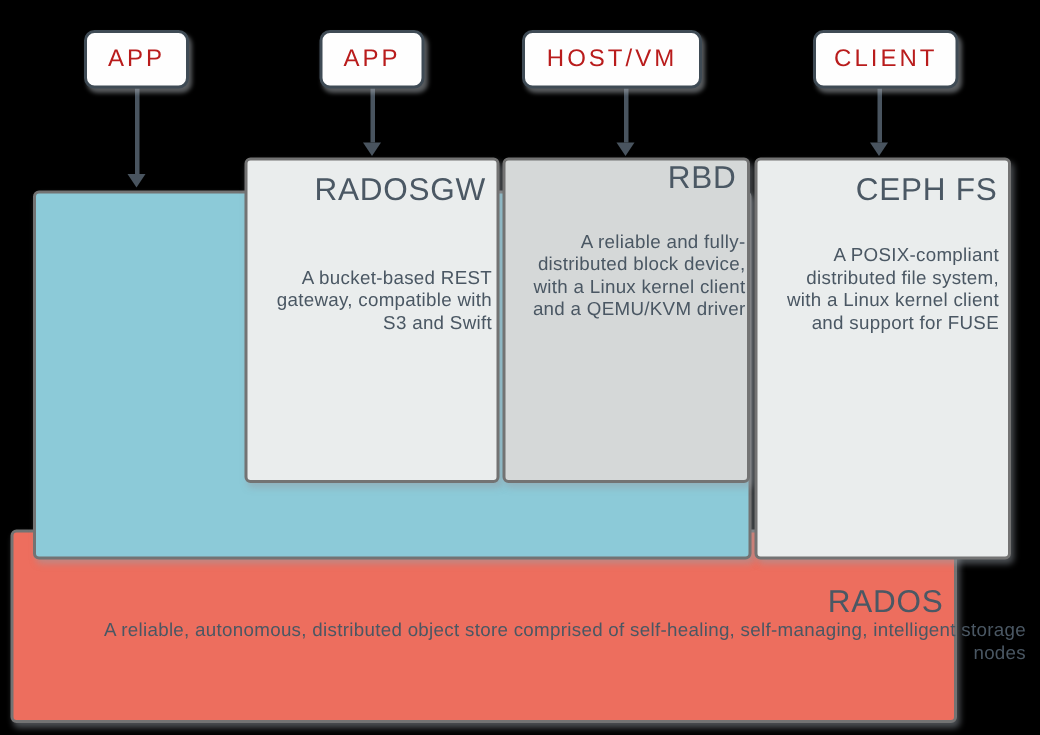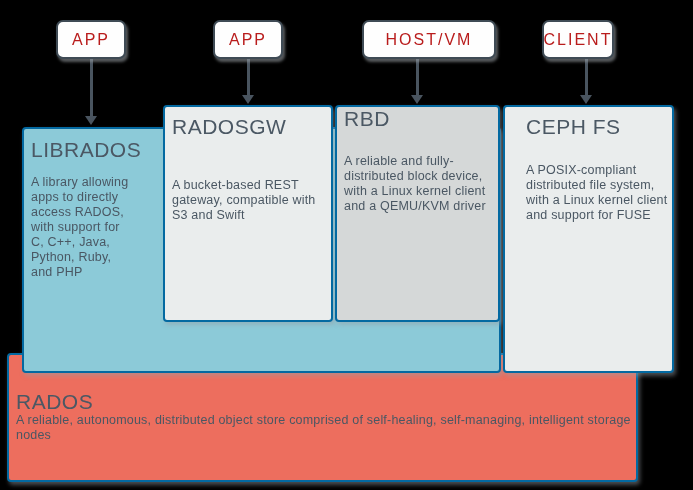--- a/index.html
+++ b/index.html
@@ -32,22 +32,22 @@
     z-index: 6;
   }
   .top-node .node-label {
     color: #b91c1c;
     font-size: 16px;
     letter-spacing: 2px;
     white-space: nowrap;
   }
   .node-1 { left: 56px;  width: 70px; }
   .node-2 { left: 213px; width: 70px; }
-  .node-3 { left: 362px; width: 134px; }
-  .node-4 { left: 542px; width: 72px; }
+  .node-3 { left: 348px; width: 120px; }
+  .node-4 { left: 542px; width: 97px; }
 
   
   .arrow-stem {
     position: absolute;
     width: 3px;
     background: #49545F;
     z-index: 5;
   }
   .arrow-head {
     position: absolute;
@@ -64,23 +64,24 @@
   .head-2 { left: 242px; top: 95px; }
   .stem-3 { left: 416px; top: 59px; height: 36px; }
   .head-3 { left: 411px; top: 95px; }
   .stem-4 { left: 585px; top: 59px; height: 36px; }
   .head-4 { left: 580px; top: 95px; }
 
   
   .layer {
     position: absolute;
     box-sizing: border-box;
-    border: 2px solid #0369a1;
+    border: 2px solid #737373;
     border-radius: 4px;
     box-shadow: 2px 3px 4px rgba(150,158,165,0.5);
+    text-align: right;
   }
   .layer-title {
     font-size: 21px;
     line-height: 1.1;
     letter-spacing: 0.5px;
     color: #4B5864;
     white-space: nowrap;
   }
   .layer-desc {
     font-size: 12.5px;
@@ -118,45 +119,38 @@
     left: 335px; top: 105px; width: 165px; height: 217px;
     background: #D5D8D8;
     padding: 0 7px 0 7px;
     z-index: 3;
   }
   .layer-rbd .layer-desc { margin-top: 24px; width: 153px; }
 
   .layer-cephfs {
     left: 503px; top: 105px; width: 171px; height: 268px;
     background: #EAEDED;
-    padding: 8px 7px 0 21px;
+    padding: 8px 7px 0 4px;
     z-index: 3;
   }
   .layer-cephfs .layer-desc { margin-top: 25px; width: 157px; }
 </style>
 </head>
 <body>
 
 <div class="canvas">
 
   <div class="layer layer-rados">
     <div class="layer-title">RADOS</div>
     <div class="layer-desc">A reliable, autonomous, distributed object store comprised of self-healing, self-managing, intelligent storage
 nodes</div>
   </div>
 
   <div class="layer layer-librados">
     <div class="layer-title">LIBRADOS</div>
-    <div class="layer-desc">A library allowing
-apps to directly
-access RADOS,
-with support for
-C, C++, Java,
-Python, Ruby,
-and PHP</div>
   </div>
 
   <div class="layer layer-radosgw">
     <div class="layer-title">RADOSGW</div>
     <div class="layer-desc">A bucket-based REST
 gateway, compatible with
 S3 and Swift</div>
   </div>
 
   <div class="layer layer-rbd">

